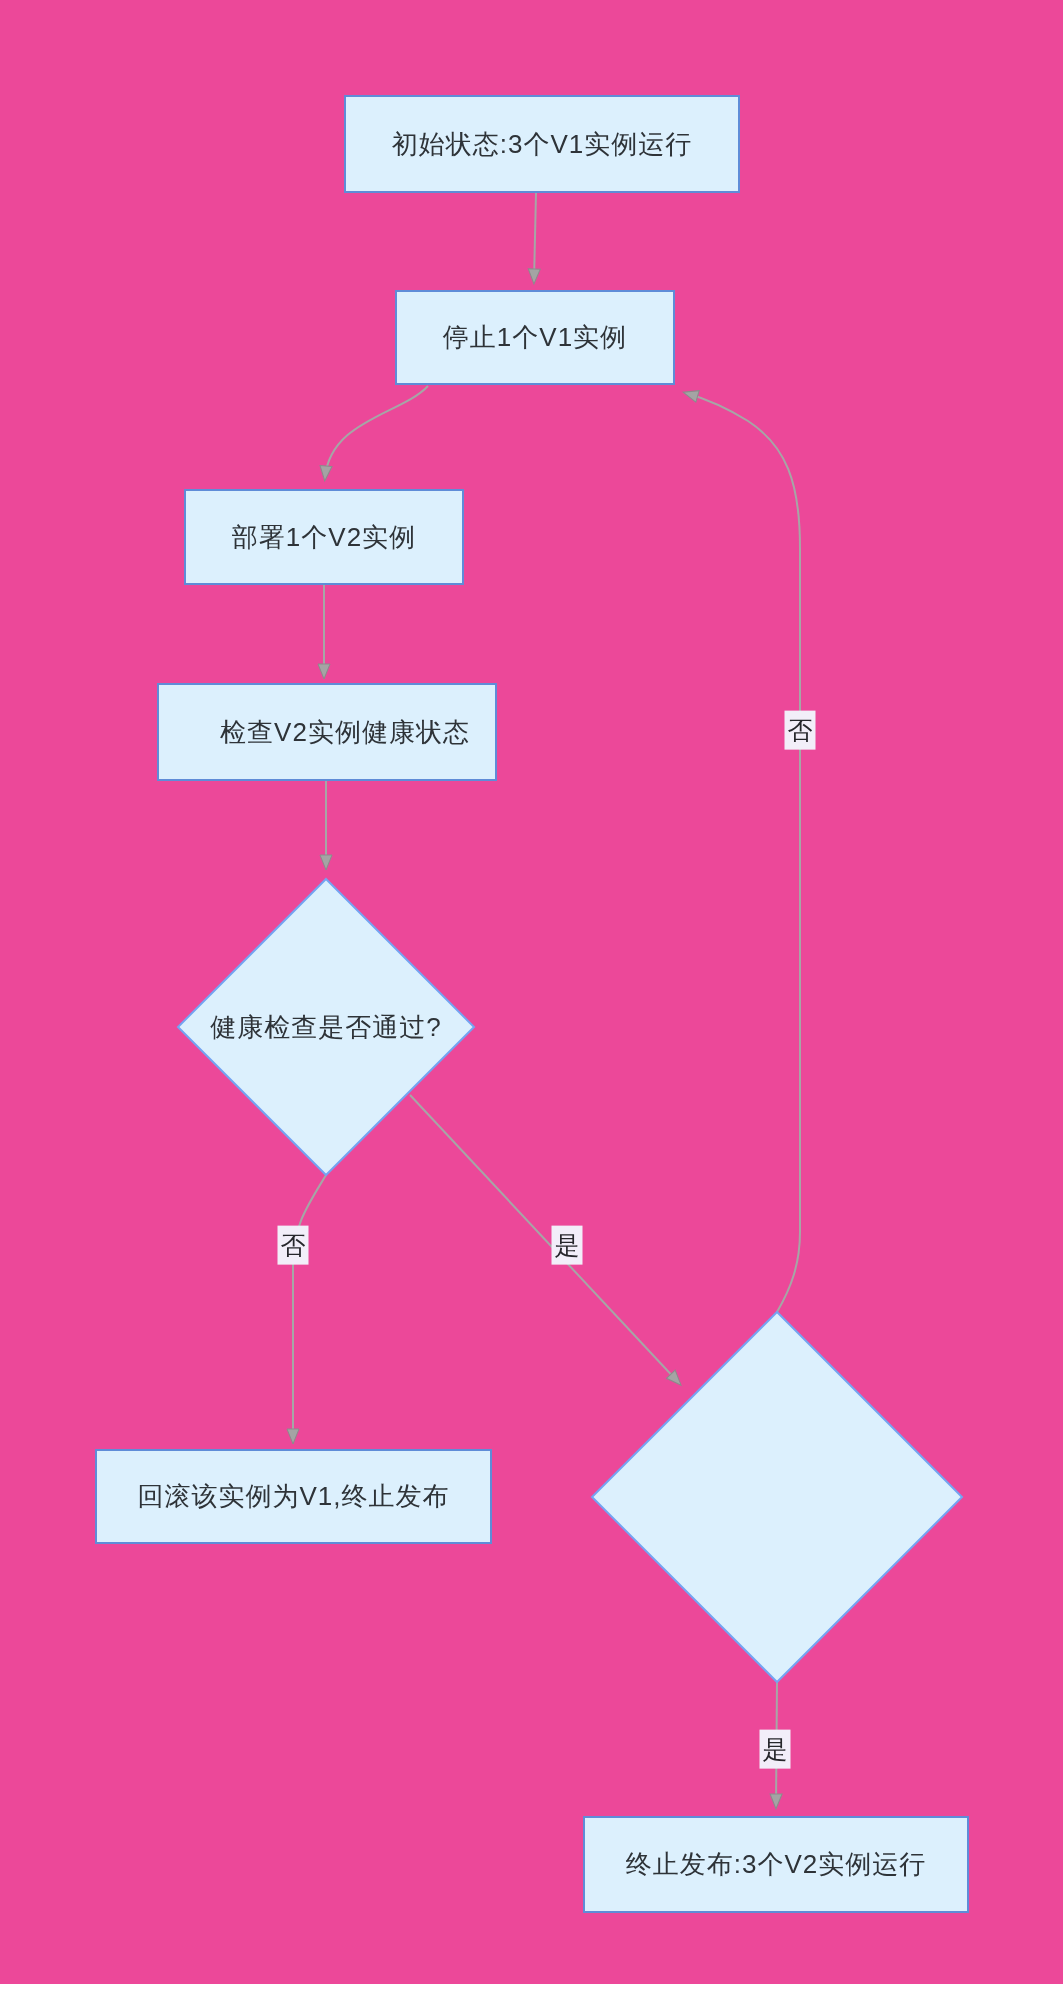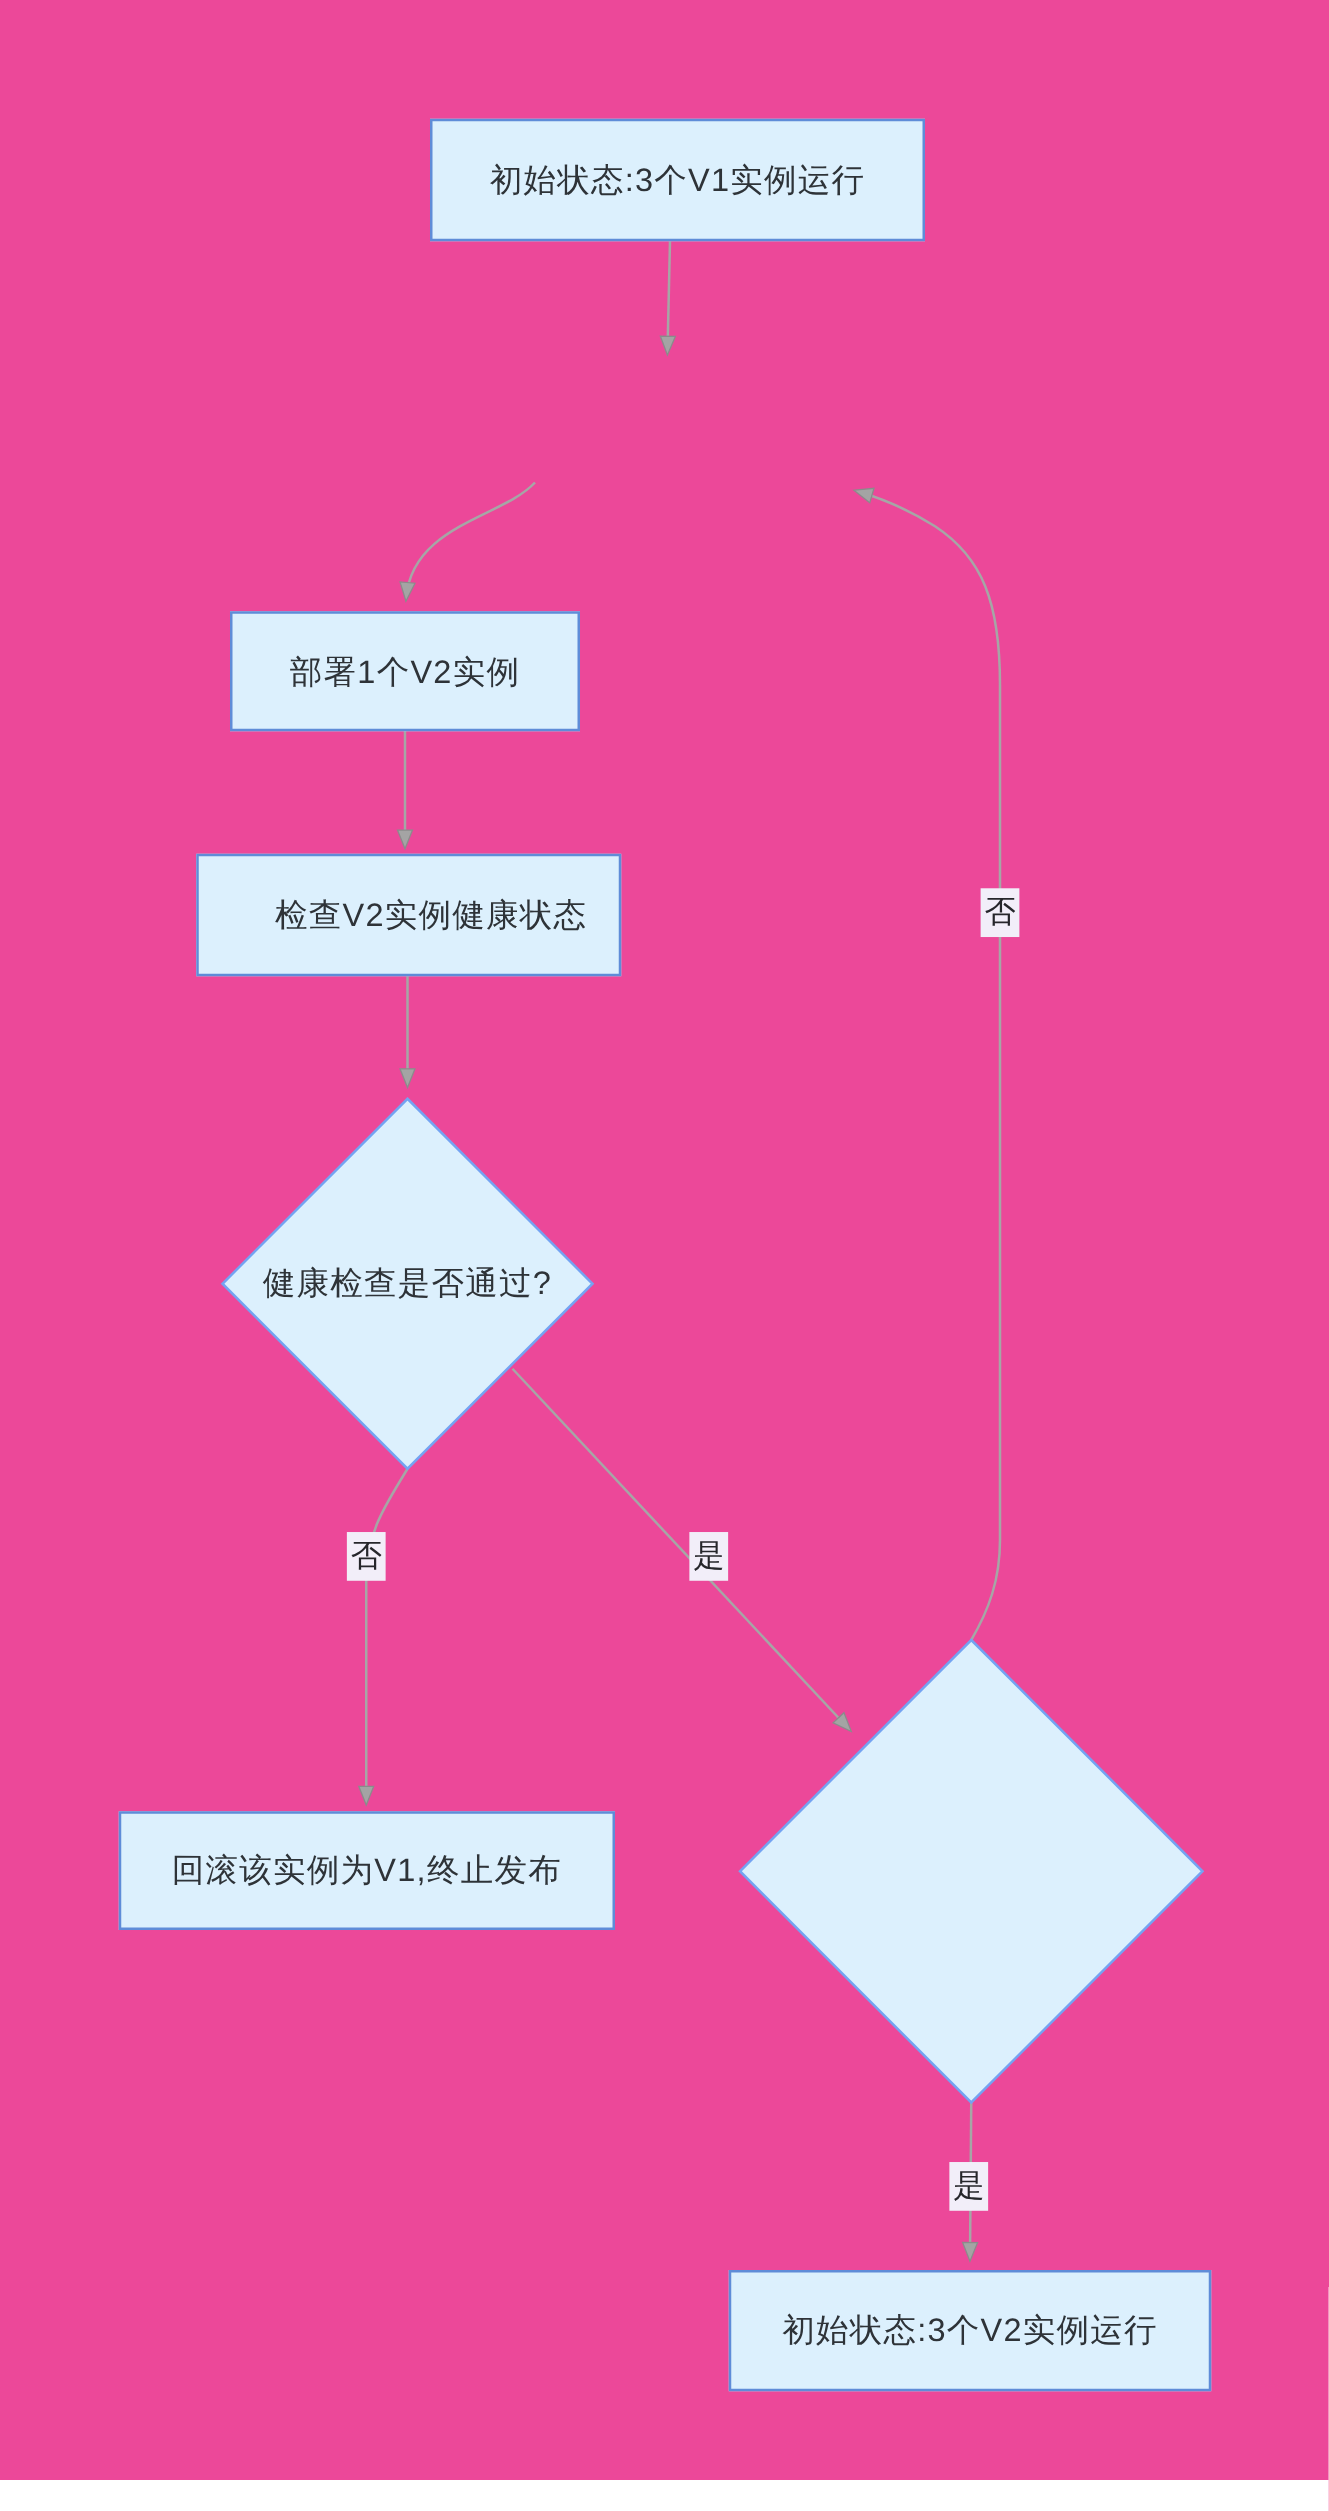--- a/index.html
+++ b/index.html
@@ -90,28 +90,29 @@
       <path d="M777,1312 C791,1288 800,1264 800,1232 L800,548 C800,482 786,446 748,421 C724,406 703,398 686,393" marker-end="url(#arrowhead)"></path>
       <path d="M777,1682 L776,1806" marker-end="url(#arrowhead)"></path>
     </g>
 
     <polygon points="326,879 474,1027 326,1175 178,1027" fill="#dcf0fd" stroke="#74a3f2" stroke-width="2"></polygon>
     <polygon points="777,1312 962,1497 777,1682 592,1497" fill="#dcf0fd" stroke="#74a3f2" stroke-width="2"></polygon>
   </svg>
 
   <div class="node" style="left:344px; top:95px; width:396px; height:98px;">初始状态:3个V1实例运行</div>
 
+  <div class="node" style="left:395px; top:290px; width:280px; height:95px;">停止1个V1实例</div>
 
   <div class="node" style="left:184px; top:489px; width:280px; height:96px;">部署1个V2实例</div>
 
   <div class="node" style="left:157px; top:683px; width:340px; height:98px;padding-left:36px;">检查V2实例健康状态</div>
 
   <div class="node" style="left:95px; top:1449px; width:397px; height:95px;">回滚该实例为V1,终止发布</div>
 
-  <div class="node" style="left:583px; top:1816px; width:386px; height:97px;">初始状态:3个V2实例运行</div>
+  <div class="node" style="left:583px; top:1816px; width:386px; height:97px;">终止发布:3个V2实例运行</div>
 
   <div class="diamond-label" style="left:326px; top:1027px;">健康检查是否通过?</div>
 
 
   <div class="edge-label" style="left:293px; top:1245px;">否</div>
 
   <div class="edge-label" style="left:567px; top:1245px;">是</div>
 
   <div class="edge-label" style="left:800px; top:730px;">否</div>
 

